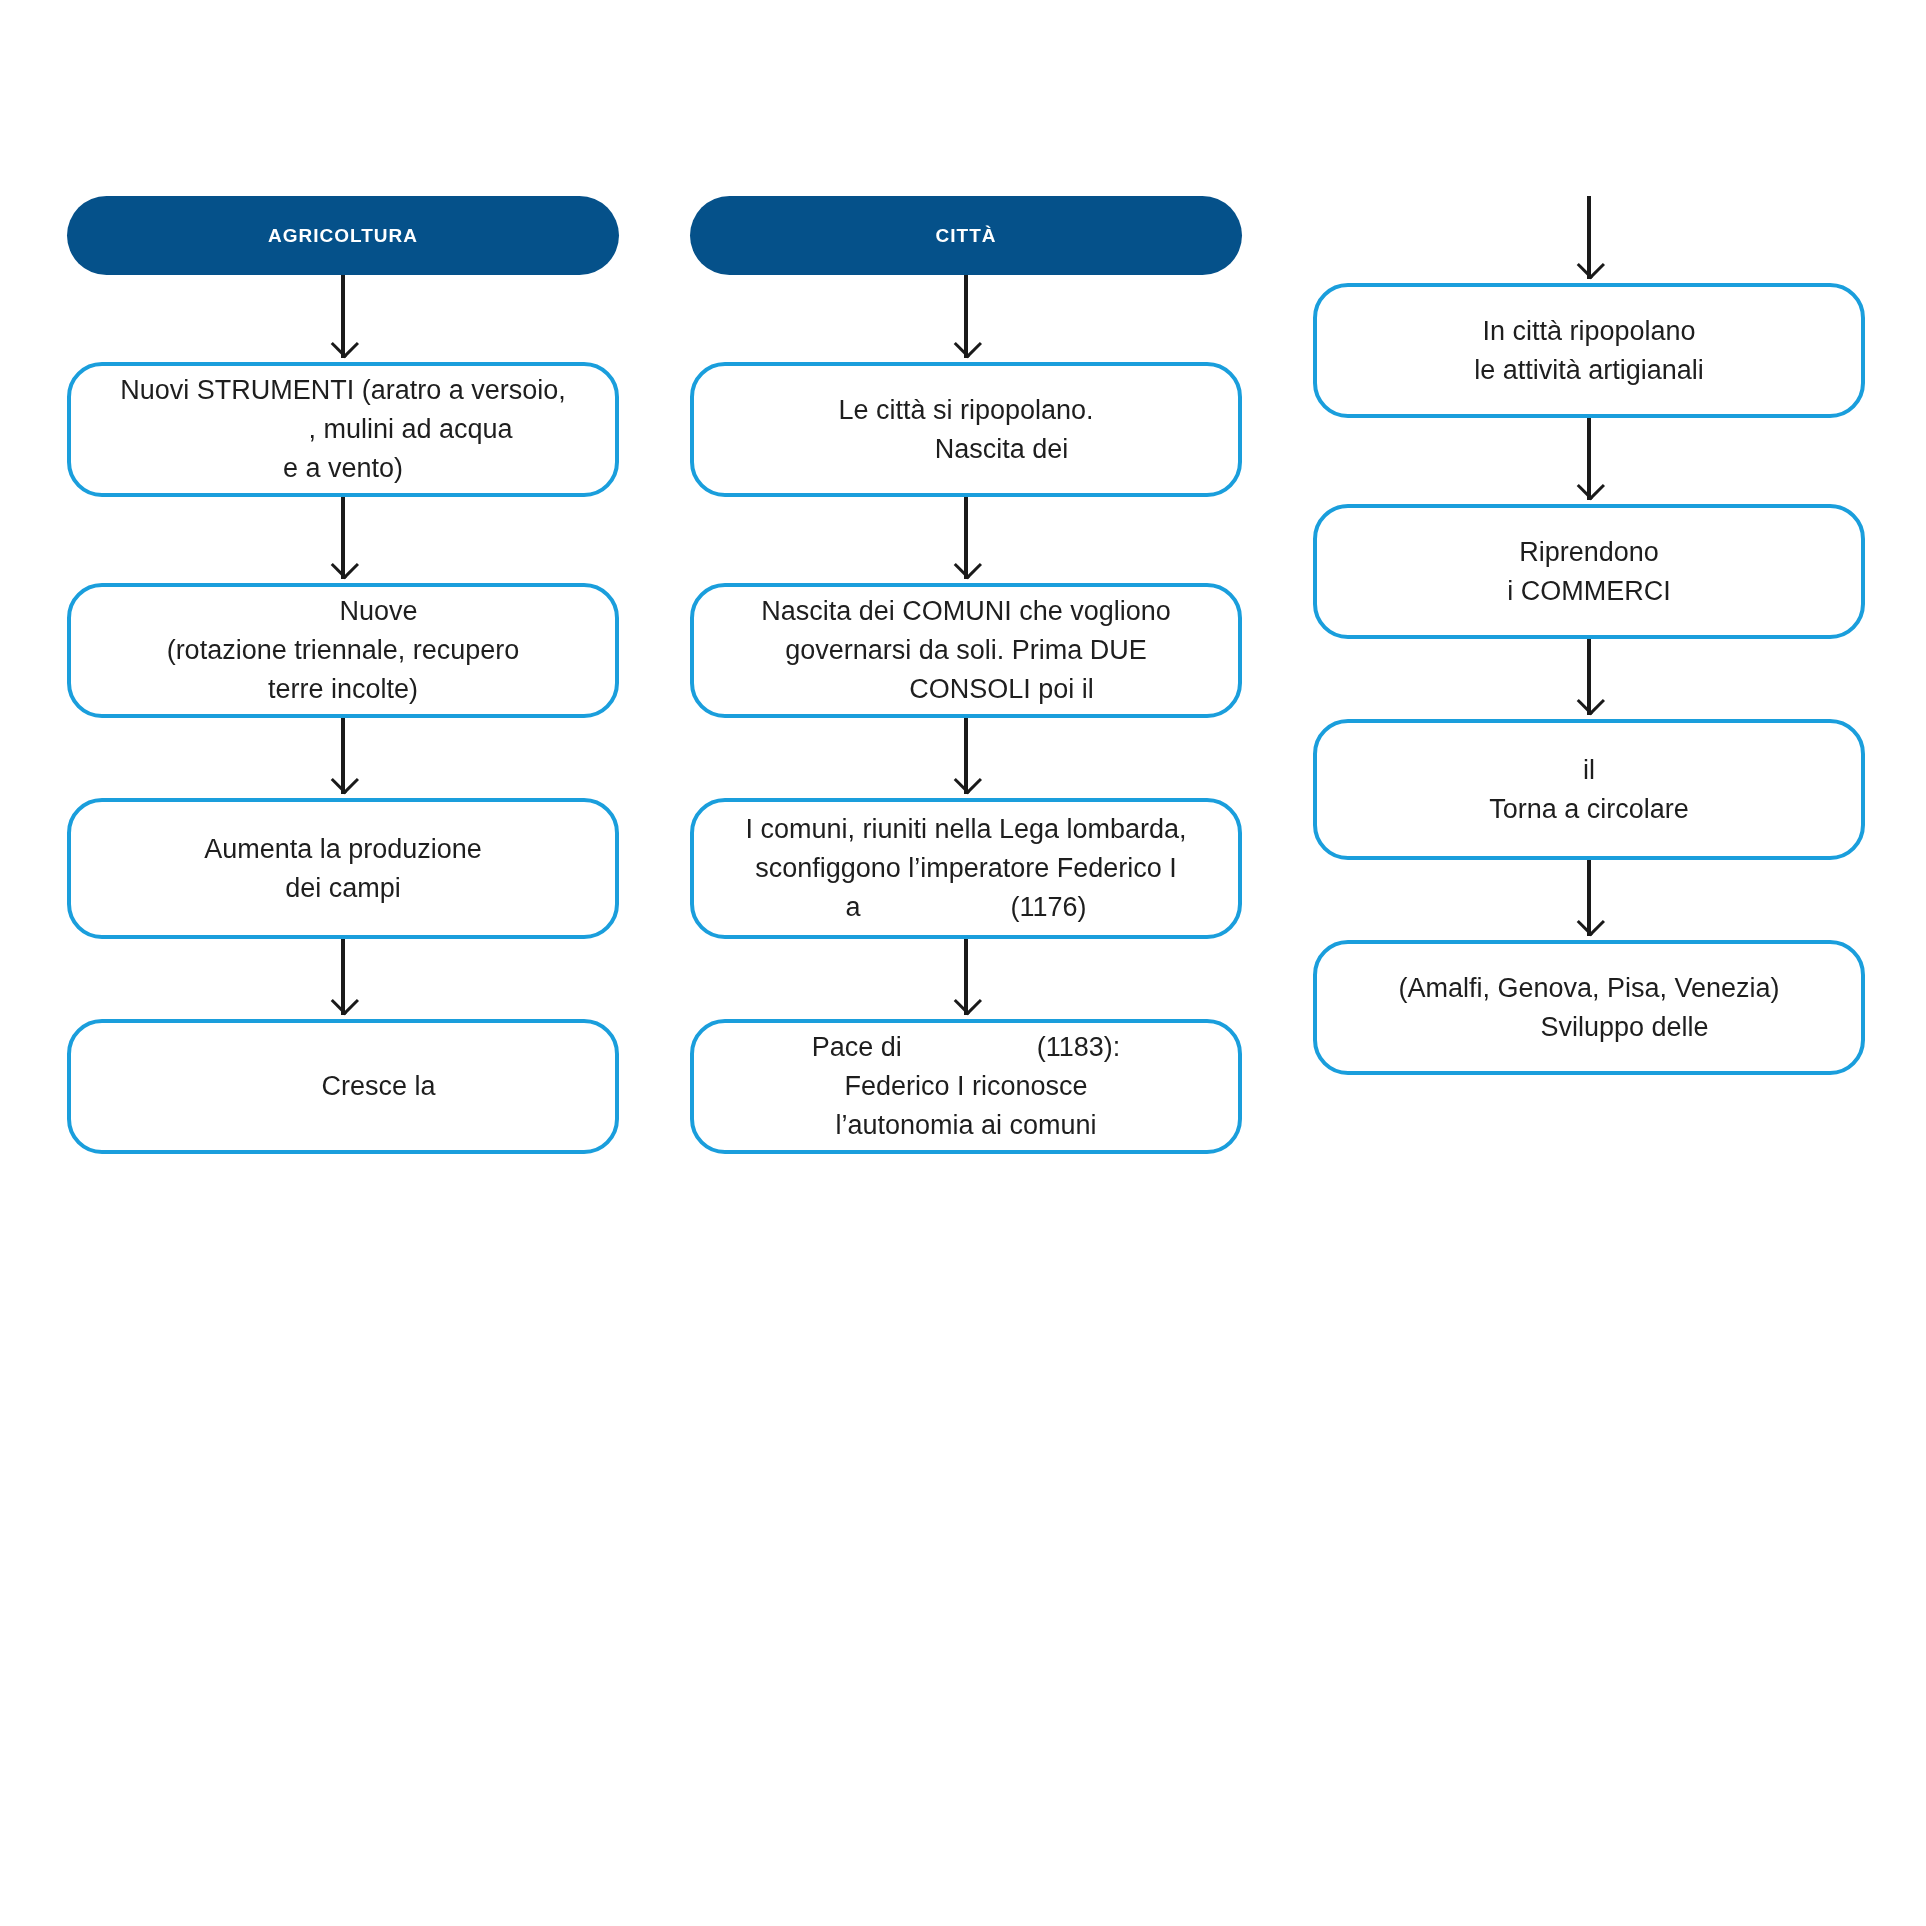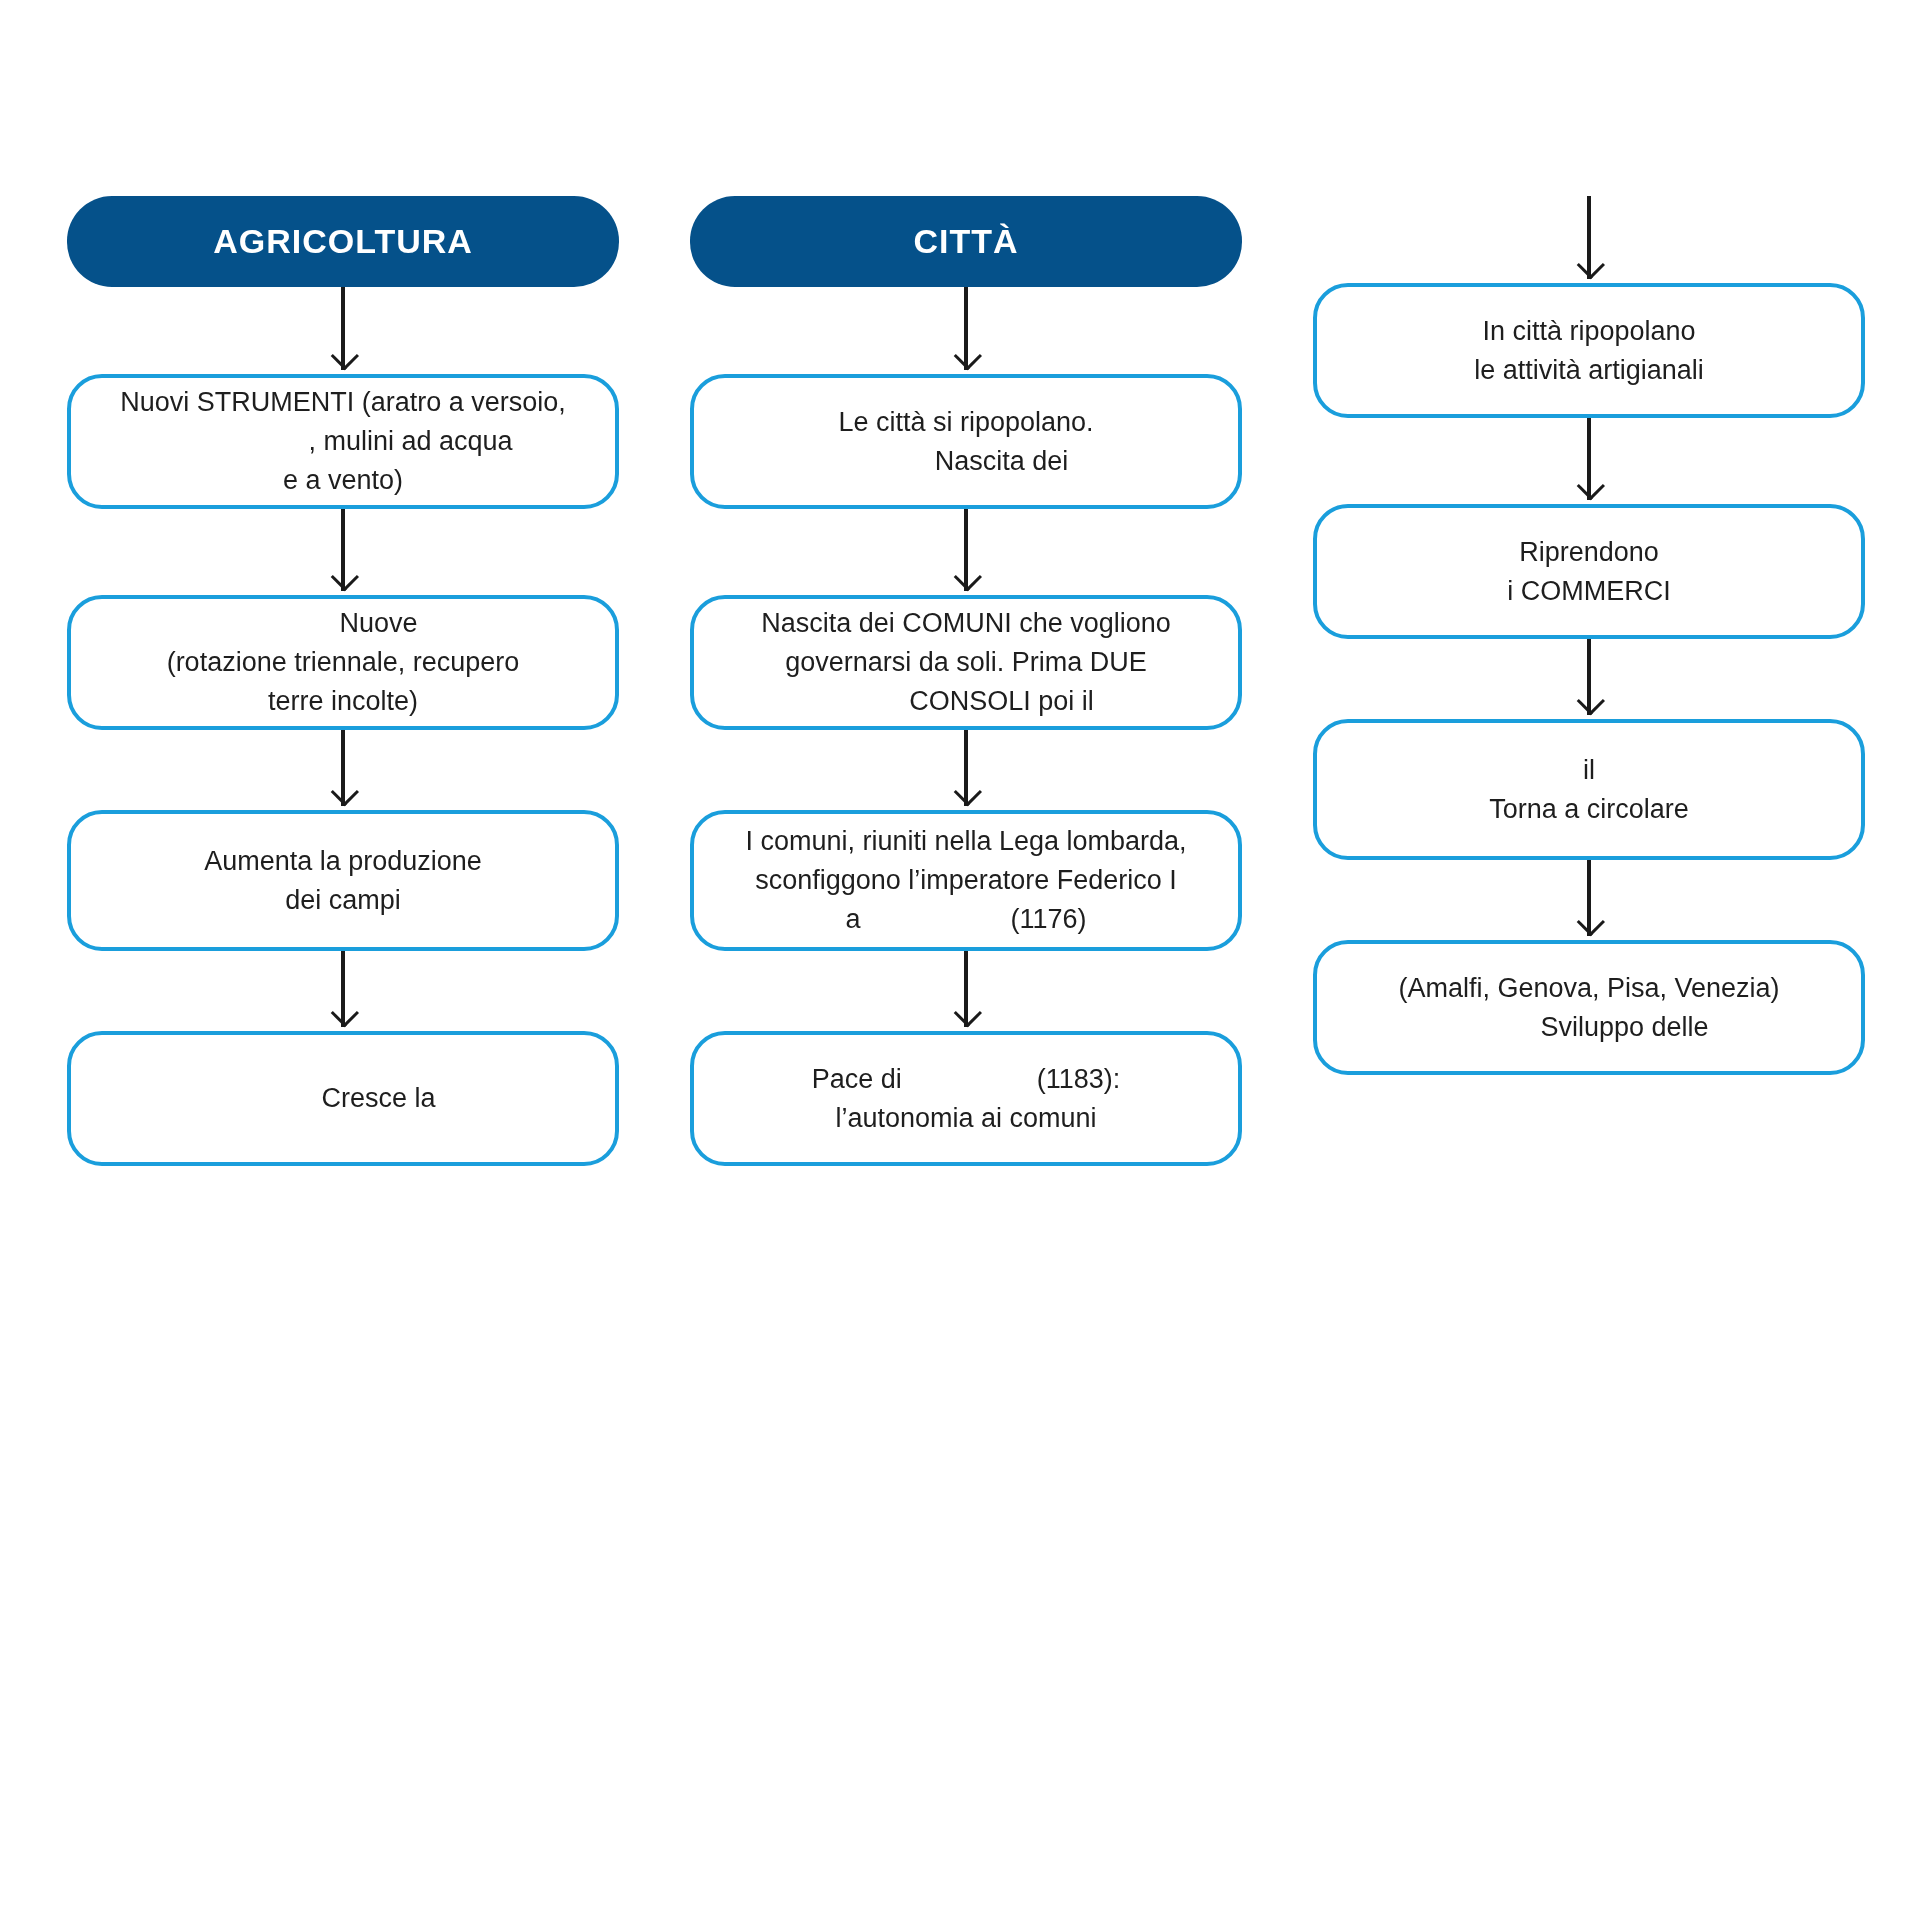--- a/index.html
+++ b/index.html
@@ -17,29 +17,29 @@
     display: flex;
     gap: 71px;
   }
   .column {
     width: 552px;
     display: flex;
     flex-direction: column;
     align-items: stretch;
   }
   .header {
-    height: 91px;
+    height: 79px;
     border-radius: 45px;
     background: #05518a;
     color: #ffffff;
     display: flex;
     align-items: center;
     justify-content: center;
     font-weight: bold;
-    font-size: 34px;
+    font-size: 19px;
     letter-spacing: 1px;
   }
   .box {
     border: 4.5px solid #1a9edc;
     border-radius: 35px;
     background: #ffffff;
     box-sizing: border-box;
     display: flex;
     flex-direction: column;
     justify-content: center;
@@ -164,20 +164,21 @@
         <div class="line">I comuni, riuniti nella Lega lombarda,</div>
         <div class="line">sconfiggono l’imperatore Federico I</div>
         <div class="line">a                    (1176)</div>
       </div>
     <div class="arrow a4">
         <span class="shaft"></span>
         <span class="head"></span>
       </div>
     <div class="box b4">
         <div class="line">Pace di                  (1183):</div>
+        <div class="line">Federico I riconosce</div>
         <div class="line">l’autonomia ai comuni</div>
       </div>
   </div>
 
   <div class="column">
     <div class="arrow a1">
         <span class="shaft"></span>
         <span class="head"></span>
       </div>
     <div class="box b1">

